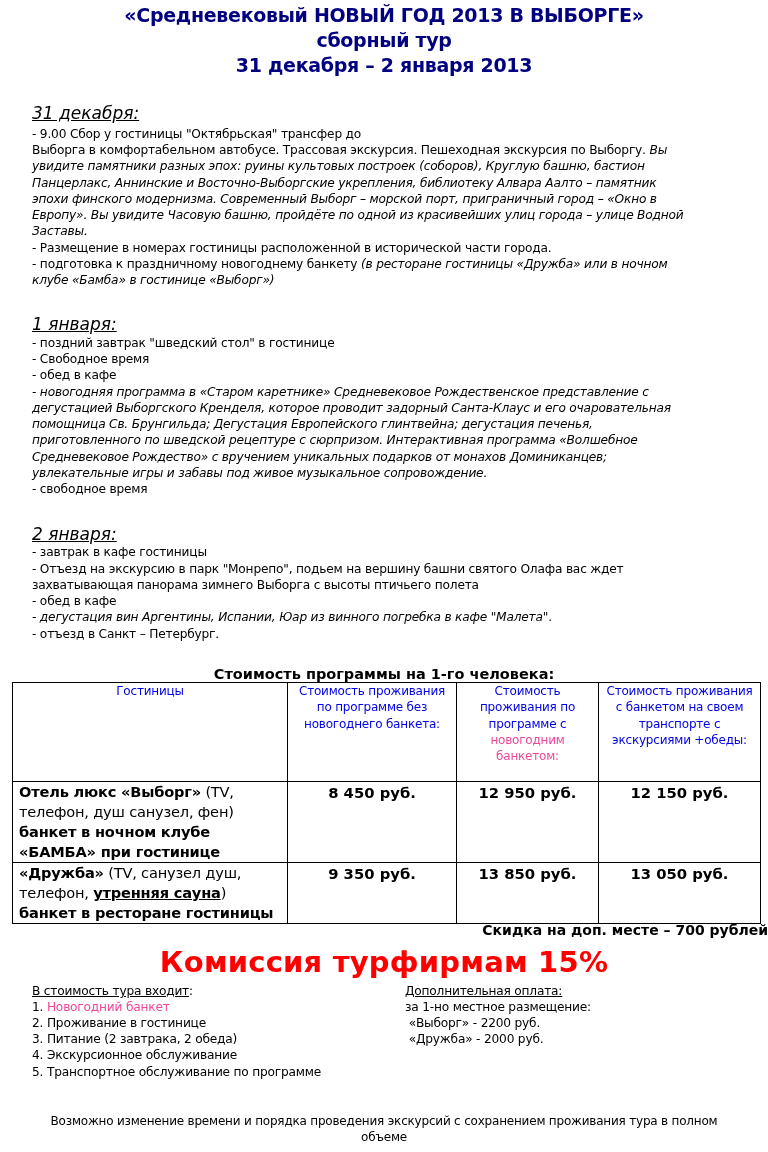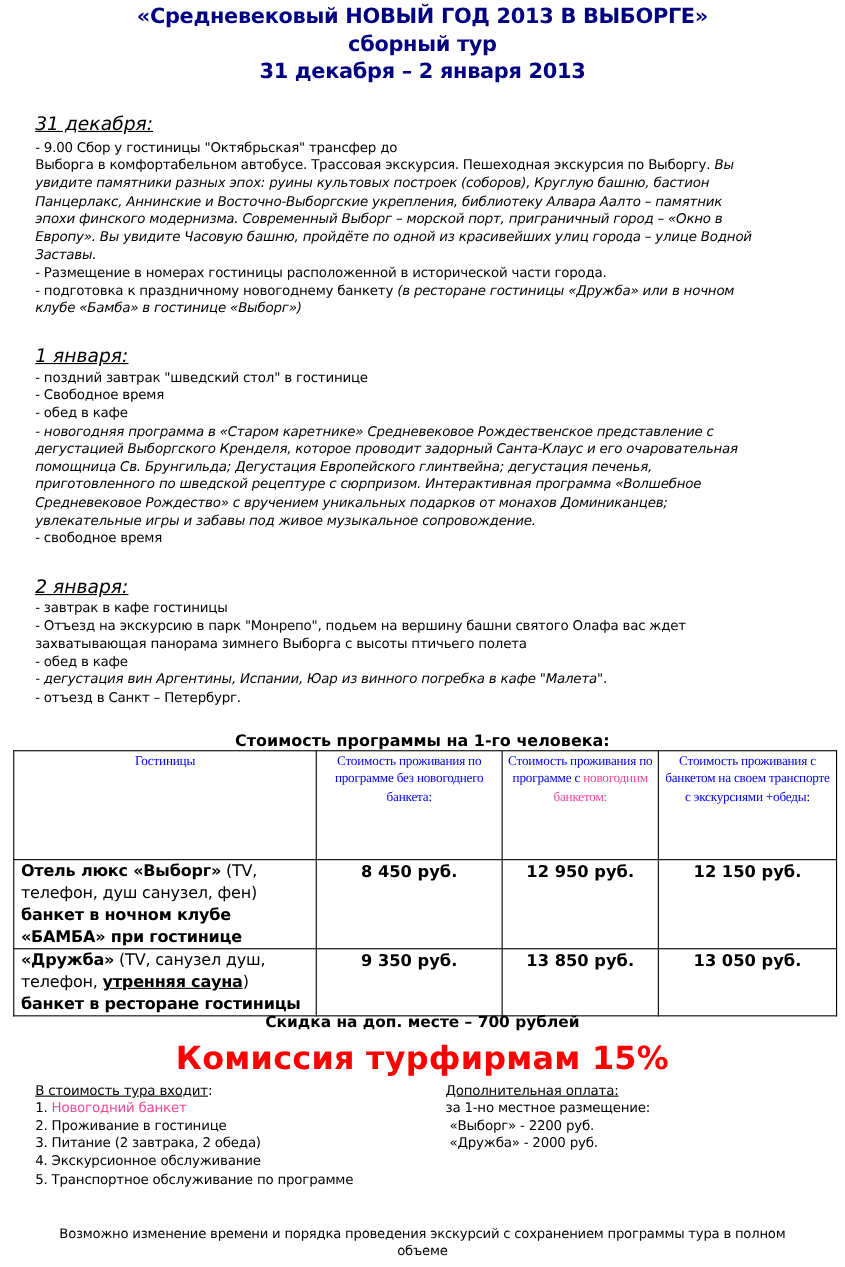--- a/index.html
+++ b/index.html
@@ -12,27 +12,27 @@
           line-height: 16px; letter-spacing: -0.2px; }
   .it { font-style: italic; }
   .heading { position: absolute; left: 32px; font-size: 17px; font-weight: normal;
              font-style: italic; text-decoration: underline; line-height: 20px; }
   .sub-title { position: absolute; left: 0; width: 768px; text-align: center;
                font-weight: bold; font-size: 14.5px; line-height: 18px; }
   table.price { position: absolute; left: 12px; top: 682px; border-collapse: collapse;
                 width: 748px; table-layout: fixed; }
   table.price td { border: 1.5px solid #000; vertical-align: top; padding: 0 3px;
                    font-size: 12px; line-height: 16.3px; text-align: center; }
-  table.price td.hdr { color: #0000e6; letter-spacing: -0.2px; font-family: Liberation Serif, serif; }
+  table.price td.hdr { color: #0000e6; letter-spacing: -0.2px; }
   table.price td.hdr .red { color: #ec4899; }
   table.price td.hotel { text-align: left; font-size: 14.6px; line-height: 20px;
                          padding-left: 6px; letter-spacing: -0.2px; }
   table.price td.price-cell { font-weight: bold; font-size: 14.8px; line-height: 20px; padding-top: 1px; }
   .ul { text-decoration: underline; }
-  .discount { position: absolute; left: 0; width: 768px; text-align: center; top: 921px;
+  .discount { position: absolute; left: 0; width: 768px; text-align: right; top: 921px;
               font-weight: bold; font-size: 14px; line-height: 18px; }
   .commission { position: absolute; left: 0; width: 768px; text-align: center; top: 944px;
                 font-weight: bold; font-size: 29px; line-height: 36px; color: #ff0000;
                 letter-spacing: 0.2px; }
   .small { position: absolute; white-space: nowrap; font-size: 12.2px; line-height: 16px;
            letter-spacing: -0.2px; }
   .footer { position: absolute; left: 30px; width: 708px; top: 1113px; text-align: center;
             font-size: 12px; line-height: 16px; letter-spacing: -0.2px; }
 </style>
 </head>
@@ -112,13 +112,13 @@
 <div class="small" style="left:32px; top:1015px"><span>2. </span><span>Проживание в гостинице</span></div>
 <div class="small" style="left:32px; top:1031px"><span>3. </span><span>Питание (2 завтрака, 2 обеда)</span></div>
 <div class="small" style="left:32px; top:1047px"><span>4. </span><span>Экскурсионное обслуживание</span></div>
 <div class="small" style="left:32px; top:1064px"><span>5. </span><span>Транспортное обслуживание по программе</span></div>
 
 <div class="small ul" style="left:405px; top:983px">Дополнительная оплата:</div>
 <div class="small" style="left:405px; top:999px; white-space:pre">за 1-но местное размещение:</div>
 <div class="small" style="left:405px; top:1015px; white-space:pre"> «Выборг» - 2200 руб.</div>
 <div class="small" style="left:405px; top:1031px; white-space:pre"> «Дружба» - 2000 руб.</div>
 
-<div class="footer">Возможно изменение времени и порядка проведения экскурсий с сохранением программы тура в полном объеме</div>
+<div class="footer">Возможно изменение времени и порядка проведения экскурсий с сохранением проживания тура в полном объеме</div>
 
 </body></html>

